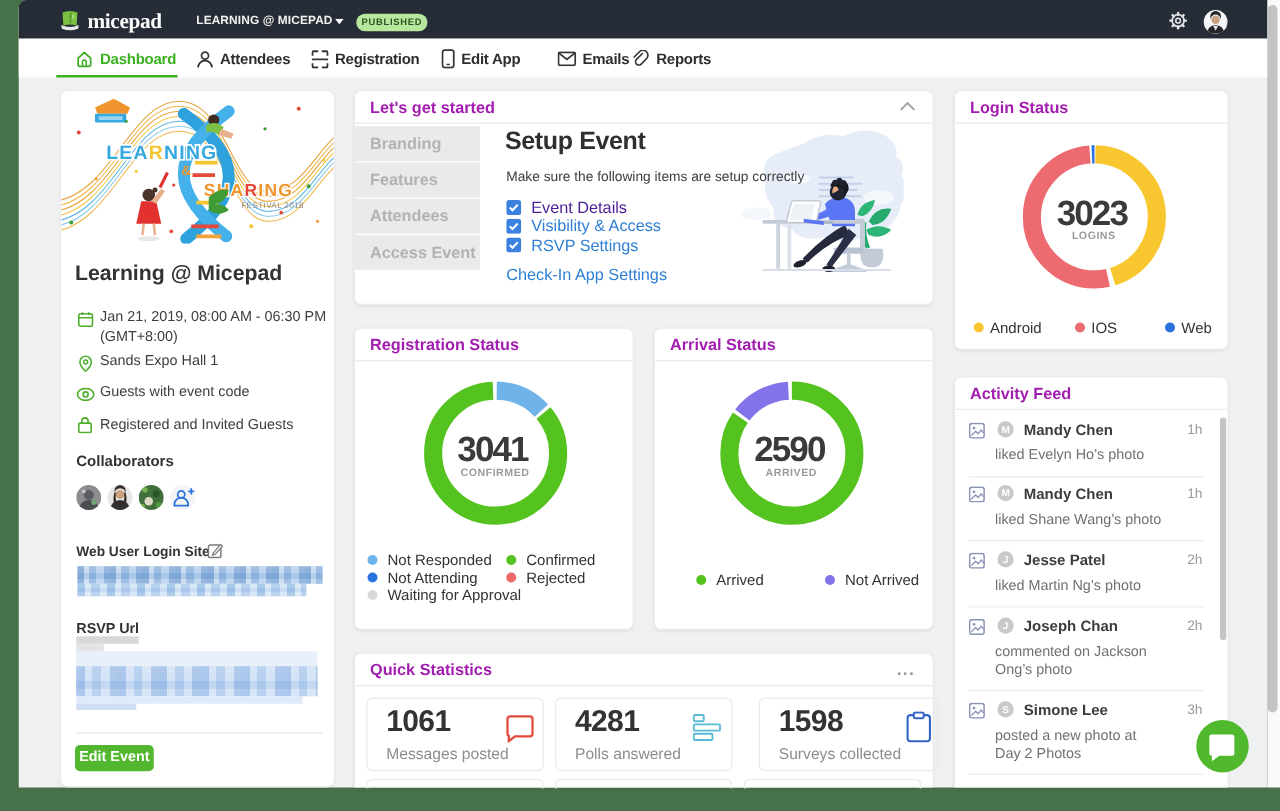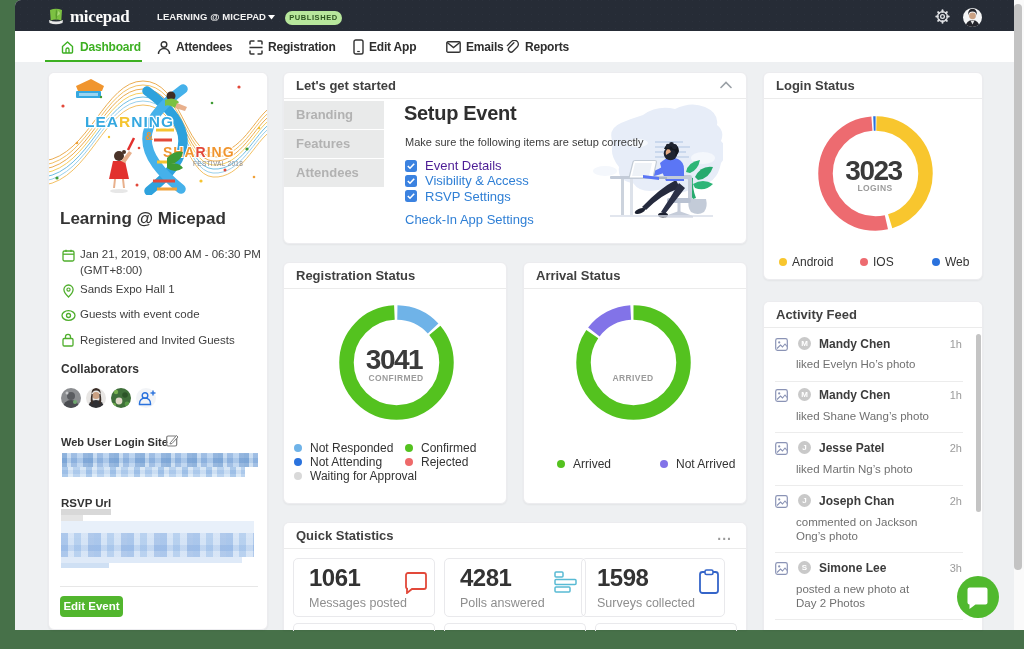--- a/index.html
+++ b/index.html
@@ -6,21 +6,21 @@
 html,body { width:1024px; height:649px; overflow:hidden; }
 body { background:#477149; font-family:"Liberation Sans", sans-serif; position:relative; }
 .abs { position:absolute; }
 .page { position:absolute; left:15px; top:0; width:999px; height:630px; background:#eef0f2; border-radius:6px 0 0 0; overflow:hidden; }
 .topbar { position:absolute; left:15px; top:0; width:999px; height:31px; background:#262c36; border-radius:6px 0 0 0;
   background-image: radial-gradient(circle, #2b313c 0.8px, transparent 0.9px); background-size:7px 7px; background-position:2px 4px;}
 .navbar { position:absolute; left:15px; top:31px; width:999px; height:31px; background:#fff; }
 .scrolltrack { position:absolute; left:1014px; top:0; width:10px; height:630px; background:#fafafa; }
 .scrollthumb { position:absolute; left:1014px; top:4px; width:7.5px; height:566px; background:#c3c3c3; border-radius:4px; }
 .card { position:absolute; background:#fff; border-radius:6px; box-shadow:0 1px 2px rgba(0,0,0,0.05); border:1px solid #ececef; }
-.chead { position:absolute; left:0; top:0; right:0; height:26px; border-bottom:1px solid #ebebeb; font-size:13px; font-weight:bold; color:#404040; line-height:26px; padding-left:12px; }
+.chead { position:absolute; left:0; top:0; right:0; height:26px; border-bottom:1px solid #ebebeb; font-size:13px; font-weight:bold; color:#a21caf; line-height:26px; padding-left:12px; }
 .navitem { position:absolute; top:32px; height:30px; font-size:12px; color:#2e2e2e; display:flex; align-items:center; gap:5px; font-weight:bold; letter-spacing:-0.2px;}
 .navitem svg { display:block; }
 .dot { position:absolute; width:8px; height:8px; border-radius:50%; }
 .leg { position:absolute; font-size:12px; color:#333; }
 .bignum { font-weight:bold; color:#3a3a3a; text-align:center; }
 </style>
 </head>
 <body>
 
 <div class="page"></div>
@@ -192,20 +192,21 @@
 
 <div class="card" style="left:283px; top:72px; width:464px; height:172px;">
   <div class="chead">Let's get started</div>
   <svg class="abs" style="right:14px; top:8px;" width="12" height="8" viewBox="0 0 12 8">
       <path d="M1 6.5 L6 1.5 L11 6.5" stroke="#9aa0a6" stroke-width="1.6" fill="none" stroke-linecap="round"></path>
     </svg>
   <div class="abs" id="tabs" style="left:0; top:27px; width:100px;">
     <div style="height:28px; margin-top:1px; background:#e9eaea; font-size:13px; font-weight:bold; color:#b2b2b2; line-height:28px; padding-left:12px;">Branding</div>
     <div style="height:28px; margin-top:1px; background:#e9eaea; font-size:13px; font-weight:bold; color:#b2b2b2; line-height:28px; padding-left:12px;">Features</div>
     <div style="height:28px; margin-top:1px; background:#e9eaea; font-size:13px; font-weight:bold; color:#b2b2b2; line-height:28px; padding-left:12px;">Attendees</div>
+    <div style="height:28px; margin-top:1px; background:#e9eaea; font-size:13px; font-weight:bold; color:#b2b2b2; line-height:28px; padding-left:12px;">Access Event</div>
   </div>
   <div class="abs" style="left:120px; top:29px; font-size:20px; letter-spacing:-0.3px; font-weight:bold; color:#2f2f2f;">Setup Event</div>
   <div class="abs" style="left:121px; top:63px; font-size:11px; color:#3c3c3c; z-index:2;">Make sure the following items are setup correctly</div>
   <div class="abs" id="checks" style="left:121px; top:85px;">
     <div style="display:flex; align-items:center; gap:8px; height:15.3px;">
         <svg width="12" height="12" viewBox="0 0 12 12">
           <rect width="12" height="12" rx="2.5" fill="#3b82e0"></rect>
           <path d="M2.8 6 L5 8.2 L9.2 3.8" stroke="#fff" stroke-width="1.6" fill="none"></path>
         </svg>
         <span style="font-size:13px; color:#4c1d95;">Event Details</span>
@@ -311,20 +312,21 @@
 </div>
 
 <div class="card" style="left:523px; top:262px; width:224px; height:242px;">
   <div class="chead">Arrival Status</div>
   <svg class="abs" style="left:45px; top:35px;" width="129" height="129" viewBox="0 0 129 129">
     <g transform="translate(64.5,64.5)">
       <circle r="50" fill="none" stroke="#54c21f" stroke-width="14.5" stroke-dasharray="265.3 48.8" transform="rotate(-90)"></circle>
       <circle r="50" fill="none" stroke="#8273e8" stroke-width="14.5" stroke-dasharray="42.8 271.3" stroke-dashoffset="-268" transform="rotate(-90)"></circle>
     </g>
   </svg>
+  <div class="bignum abs" style="left:47.5px; top:81px; width:120px; font-size:28px; letter-spacing:-1.5px;">2590</div>
   <div class="abs" style="left:49px; top:110px; width:120px; font-size:8.5px; color:#9b9b9b; letter-spacing:0.4px; text-align:center; font-weight:bold;">ARRIVED</div>
   <div class="dot" style="left:33px; top:197px; background:#54c21f;"></div>
     <div class="leg" style="left:49px; top:194px;">Arrived</div>
   <div class="dot" style="left:136px; top:197px; background:#8273e8;"></div>
     <div class="leg" style="left:152px; top:194px;">Not Arrived</div>
 </div>
 
 <div class="card" style="left:283px; top:522px; width:464px; height:108px; border-radius:6px 6px 0 0; border-bottom:none;">
   <div class="chead">Quick Statistics</div>
   <div class="abs" style="right:14px; top:4px; font-size:14px; color:#9a9a9a; letter-spacing:1px; font-weight:bold;">...</div>
@@ -340,21 +342,21 @@
       <div class="abs" style="left:15px; top:5px; font-size:24px; font-weight:bold; color:#333; letter-spacing:-0.5px;">4281</div>
       <div class="abs" style="left:15px; top:37px; font-size:12.5px; color:#8e8e8e;">Polls answered</div>
       <svg class="abs" style="right:8px; top:12px;" width="23" height="22" viewBox="0 0 23 22">
           <g fill="none" stroke="#58bad4" stroke-width="1.5">
             <rect x="1" y="1" width="8" height="5" rx="1"></rect>
             <rect x="1" y="8.5" width="21" height="5" rx="1"></rect>
             <rect x="1" y="16" width="15" height="5" rx="1"></rect>
           </g>
         </svg>
     </div>
-    <div class="abs" style="left:297px; top:35px; width:144px; height:59px; border:1px solid #e9e9ec; border-radius:5px;">
+    <div class="abs" style="left:323px; top:35px; width:144px; height:59px; border:1px solid #e9e9ec; border-radius:5px;">
       <div class="abs" style="left:15px; top:5px; font-size:24px; font-weight:bold; color:#333; letter-spacing:-0.5px;">1598</div>
       <div class="abs" style="left:15px; top:37px; font-size:12.5px; color:#8e8e8e;">Surveys collected</div>
       <svg class="abs" style="right:5px; top:10px;" width="20" height="25" viewBox="0 0 20 25">
           <rect x="1" y="3" width="18" height="21" rx="2.5" fill="none" stroke="#3565c9" stroke-width="1.8"></rect>
           <rect x="6" y="1" width="8" height="4.5" rx="1.5" fill="#fff" stroke="#3565c9" stroke-width="1.6"></rect>
         </svg>
     </div>
     <div class="abs" style="left:9px; top:100px; width:142px; height:8px; border:1px solid #e9e9ec; border-bottom:none; border-radius:5px 5px 0 0;"></div>
     <div class="abs" style="left:160px; top:100px; width:142px; height:8px; border:1px solid #e9e9ec; border-bottom:none; border-radius:5px 5px 0 0;"></div>
     <div class="abs" style="left:311px; top:100px; width:142px; height:8px; border:1px solid #e9e9ec; border-bottom:none; border-radius:5px 5px 0 0;"></div>

